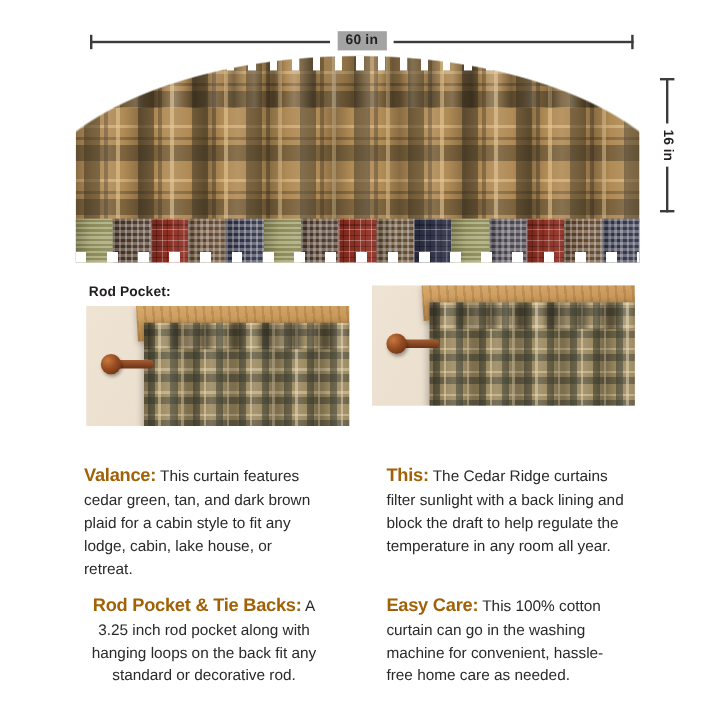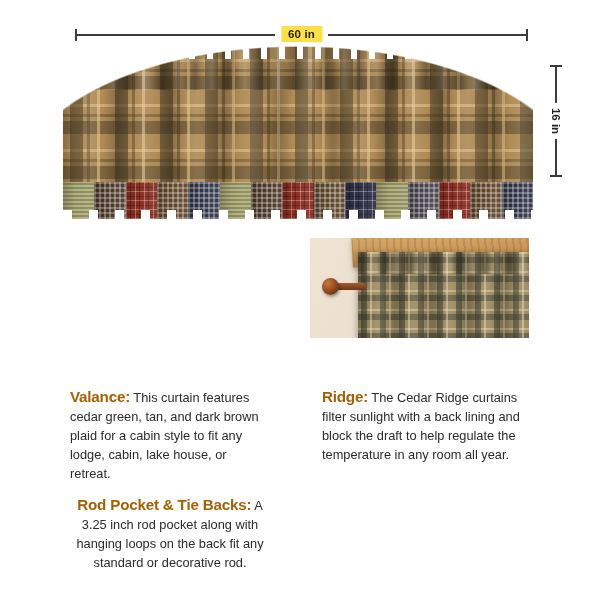--- a/index.html
+++ b/index.html
@@ -13,21 +13,21 @@
   
   .dim-top{position:absolute;left:75px;top:29px;width:453px;height:12px;}
   .dim-top .ln{position:absolute;top:5px;height:2px;background:#3b3b3b;}
   .dim-top .ln.l{left:0;width:200px;}
   .dim-top .ln.r{right:0;width:200px;}
   .dim-top .cap{position:absolute;top:0;width:2px;height:12px;background:#3b3b3b;}
   .dim-top .cap.l{left:0;}
   .dim-top .cap.r{right:0;}
   .dim-top .lbl{
     position:absolute;left:50%;top:-3px;transform:translateX(-50%);
-    background:#fde047;padding:0 7px;font-size:11.5px;font-weight:bold;
+    background:#a3a3a3;padding:0 7px;font-size:11.5px;font-weight:bold;
     letter-spacing:.2px;color:#231f20;line-height:16px;
   }
 
   .dim-right{position:absolute;left:550px;top:65px;width:12px;height:112px;}
   .dim-right .ln{position:absolute;left:5px;width:2px;background:#3b3b3b;}
   .dim-right .ln.t{top:0;height:48px;}
   .dim-right .ln.b{bottom:0;height:48px;}
   .dim-right .cap{position:absolute;left:0;width:12px;height:2px;background:#3b3b3b;}
   .dim-right .cap.t{top:0;}
   .dim-right .cap.b{bottom:0;}
@@ -232,35 +232,49 @@
         <div class="sq p-plaidsm" style="background-color: rgb(47, 50, 71);"></div>
         <div class="sq p-stripe" style="background-color: rgb(155, 154, 99);"></div>
         <div class="sq p-check" style="background-color: rgb(69, 64, 74);"></div>
         <div class="sq p-plaidsm" style="background-color: rgb(141, 47, 35);"></div>
         <div class="sq p-check" style="background-color: rgb(94, 66, 39);"></div>
         <div class="sq p-check" style="background-color: rgb(47, 50, 71);"></div>
       </div>
     <div class="hem"></div>
   </div>
 
+  <div class="detail left">
+    <div class="cap">Rod Pocket:</div>
+    <div class="photo">
+      <div class="wall"></div>
+      <div class="beam"></div>
+      <div class="curtain"></div>
+      <div class="ruffle"></div>
+      <div class="rod"></div>
+      <div class="finial"></div>
+    </div>
+  </div>
 
   <div class="detail right">
     <div class="photo">
       <div class="wall"></div>
       <div class="beam"></div>
       <div class="curtain"></div>
       <div class="ruffle"></div>
       <div class="rod"></div>
       <div class="finial"></div>
     </div>
   </div>
 
   <p class="copy c1">
     <b>Valance:</b><span> This curtain features cedar green, tan, and dark brown plaid for a cabin style to fit any lodge, cabin, lake house, or retreat.</span>
   </p>
   <p class="copy c2">
-    <b>Ridge:</b><span> The Cedar Ridge curtains filter sunlight with a back lining and block the draft to help regulate the temperature in any room all year.</span>
+    <b>This:</b><span> The Cedar Ridge curtains filter sunlight with a back lining and block the draft to help regulate the temperature in any room all year.</span>
   </p>
   <p class="copy c3">
     <b>Rod Pocket &amp; Tie Backs:</b><span> A 3.25 inch rod pocket along with hanging loops on the back fit any standard or decorative rod.</span>
   </p>
+  <p class="copy c4">
+    <b>Easy Care:</b><span> This 100% cotton curtain can go in the washing machine for convenient, hassle-free home care as needed.</span>
+  </p>
 
 </div>
 
 </body></html>

